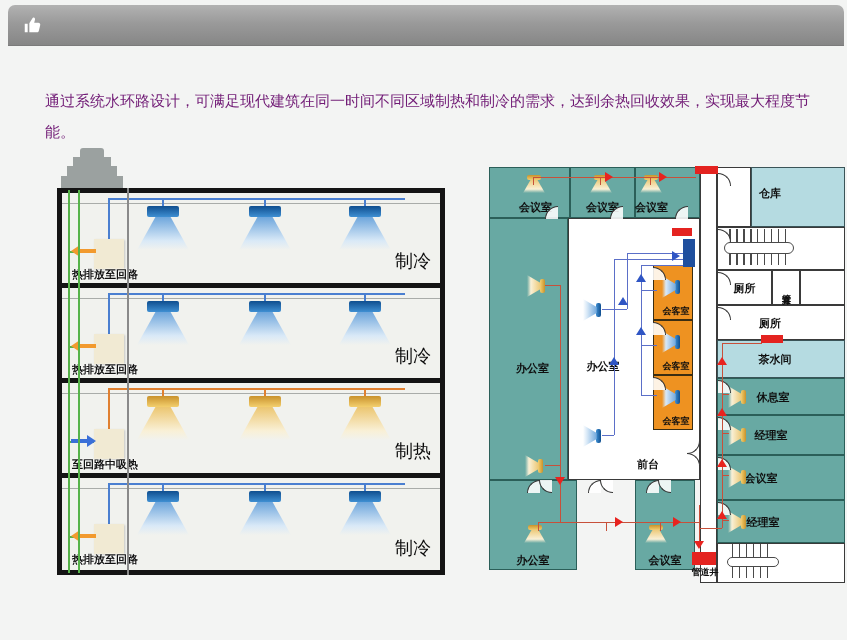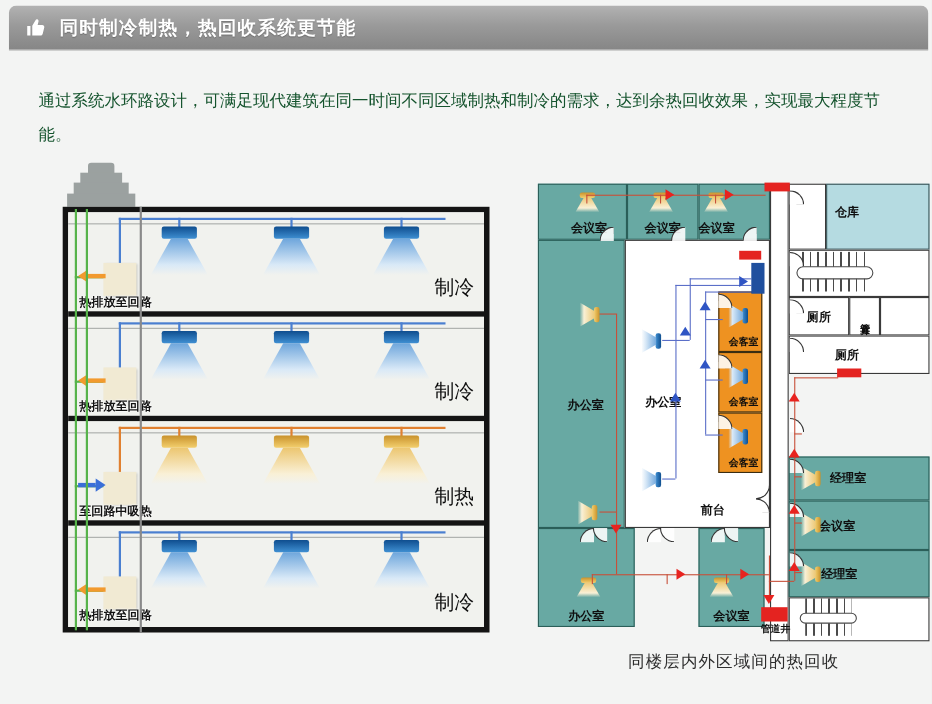--- a/index.html
+++ b/index.html
@@ -10,22 +10,22 @@
   .hdr{position:absolute;left:8px;top:5px;width:836px;height:40px;
        background:linear-gradient(180deg,#b2b2b2 0%,#9a9a9a 45%,#868686 100%);
        border-radius:7px 7px 0 0;border-bottom:1px solid #7b7b7b;
        display:flex;align-items:center;}
   .hdr-ic{margin-left:14px;display:flex;align-items:center;}
   .hdr-t{margin-left:10px;color:#ffffff;font-size:17px;font-weight:bold;
          font-family:"DejaVu Serif","Liberation Serif",serif;letter-spacing:1px;
          text-shadow:0 1px 1px rgba(0,0,0,.25);}
 
   
-  .intro{position:absolute;left:31px;top:72px;width:790px;margin:4px;
-         font-size:15px;line-height:31px;color:#14532d;
+  .intro{position:absolute;left:31px;top:72px;width:790px;margin:14px;
+         font-size:15px;line-height:31px;color:#701a75;
          font-family:"DejaVu Serif","Liberation Serif",serif;}
 
   
   .figL{position:absolute;left:35px;top:148px;width:430px;height:440px;}
   .figR{position:absolute;left:489px;top:165px;width:356px;height:420px;}
   .cap{position:absolute;top:592px;text-align:center;font-size:15px;color:#2e2e2e;
        font-family:"DejaVu Serif","Liberation Serif",serif;letter-spacing:1px;}
   .capL{left:35px;width:400px;}
   .capR{left:489px;width:356px;}
 
@@ -74,21 +74,20 @@
 <body>
 
 <div class="stage">
 
   <div class="hdr">
     <span class="hdr-ic">
       <svg width="22" height="22" viewBox="0 0 24 24" aria-hidden="true">
         <path fill="#ffffff" d="M3 10.5h3.2V20H3zM8 20h8.4c.9 0 1.7-.6 1.9-1.5l1.6-6.6c.3-1.2-.7-2.4-2-2.4h-4.6l.9-3.5c.2-.9-.4-1.9-1.3-2.1-.6-.2-1.2.1-1.5.6L8 10.2z"></path>
       </svg>
     </span>
-    <span class="hdr-t">同时制冷制热，热回收系统更节能</span>
   </div>
 
   <p class="intro">通过系统水环路设计，可满足现代建筑在同一时间不同区域制热和制冷的需求，达到余热回收效果，实现最大程度节能。</p>
 
   <div class="figL">
     <div class="tower" style="position:absolute;left:13px;top:0;width:62px;height:42px;">
       <i class="t1"></i>
         <i class="t2"></i>
         <i class="t3"></i>
         <i class="t4"></i>
@@ -302,20 +301,30 @@
         <div class="room f-white" style="position: absolute; left: 228px; top: 62px; width: 128px; height: 43px;"></div>
         <div class="room f-white" style="position: absolute; left: 228px; top: 105px; width: 55px; height: 35px;">
           <div class="rlabel" style="position: absolute; font-size: 11px; transform: translate(calc(-50% + 0px), calc(-50% + 0px));">厕所</div>
         </div>
         <div class="room f-white" style="position: absolute; left: 283px; top: 105px; width: 28px; height: 35px;">
           <div class="rlabel vert" style="position: absolute; font-size: 9px; transform: translate(calc(-50% + 0px), calc(-50% + 0px));">管道井</div>
         </div>
         <div class="room f-white" style="position: absolute; left: 311px; top: 105px; width: 45px; height: 35px;"></div>
         <div class="room f-white" style="position: absolute; left: 228px; top: 140px; width: 128px; height: 35px;">
           <div class="rlabel" style="position: absolute; font-size: 11px; transform: translate(calc(-50% - 11px), calc(-50% + 0px));">厕所</div>
+        </div>
+        <div class="room f-ltblue" style="position: absolute; left: 228px; top: 175px; width: 128px; height: 38px;">
+          <div class="rlabel" style="position: absolute; font-size: 11px; transform: translate(calc(-50% - 6px), calc(-50% + 0px));">茶水间</div>
+        </div>
+        <div class="room f-teal" style="position: absolute; left: 228px; top: 213px; width: 128px; height: 37px;">
+          <div class="rlabel" style="position: absolute; font-size: 11px; transform: translate(calc(-50% - 8px), calc(-50% + 0px));">休息室</div>
+          <div class="cone gold side" style="position: absolute; left: 8px; top: 9px; width: 22px; height: 18px;">
+            <div class="cap" style="position: absolute;"></div>
+            <div class="flare" style="position: absolute;"></div>
+          </div>
         </div>
         <div class="room f-teal" style="position: absolute; left: 228px; top: 250px; width: 128px; height: 40px;">
           <div class="rlabel" style="position: absolute; font-size: 11px; transform: translate(calc(-50% - 10px), calc(-50% + 0px));">经理室</div>
           <div class="cone gold side" style="position: absolute; left: 8px; top: 10px; width: 22px; height: 18px;">
             <div class="cap" style="position: absolute;"></div>
             <div class="flare" style="position: absolute;"></div>
           </div>
         </div>
         <div class="room f-teal" style="position: absolute; left: 228px; top: 290px; width: 128px; height: 45px;">
           <div class="rlabel" style="position: absolute; font-size: 11px; transform: translate(calc(-50% - 20px), calc(-50% + 0px));">会议室</div>
@@ -403,15 +412,14 @@
         <div class="door" style="position: absolute; left: 157px; top: 315px; z-index: 5; transform: rotate(0deg);"></div>
         <div class="door" style="position: absolute; left: 169px; top: 315px; z-index: 5; transform: rotate(270deg);"></div>
         <div class="door" style="position: absolute; left: 198px; top: 276px; z-index: 5; transform: rotate(180deg);"></div>
         <div class="door" style="position: absolute; left: 198px; top: 288px; z-index: 5; transform: rotate(90deg);"></div>
         <div class="stair" style="position: absolute; left: 240px; top: 64px; width: 60px; height: 36px; z-index: 4;"></div>
         <div class="stair" style="position: absolute; left: 243px; top: 379px; width: 42px; height: 34px; z-index: 4;"></div>
         <div class="flabel" style="position: absolute; left: 159px; top: 299px; font-size: 11px; z-index: 9; transform: translate(-50%, -50%);">前台</div>
         <div class="flabel" style="position: absolute; left: 216px; top: 407px; font-size: 9px; z-index: 9; transform: translate(-50%, -50%);">管道井</div>
       </div>
   </div>
-  <div class="cap capR">同楼层内外区域间的热回收</div>
 
 </div>
 
 </body></html>

